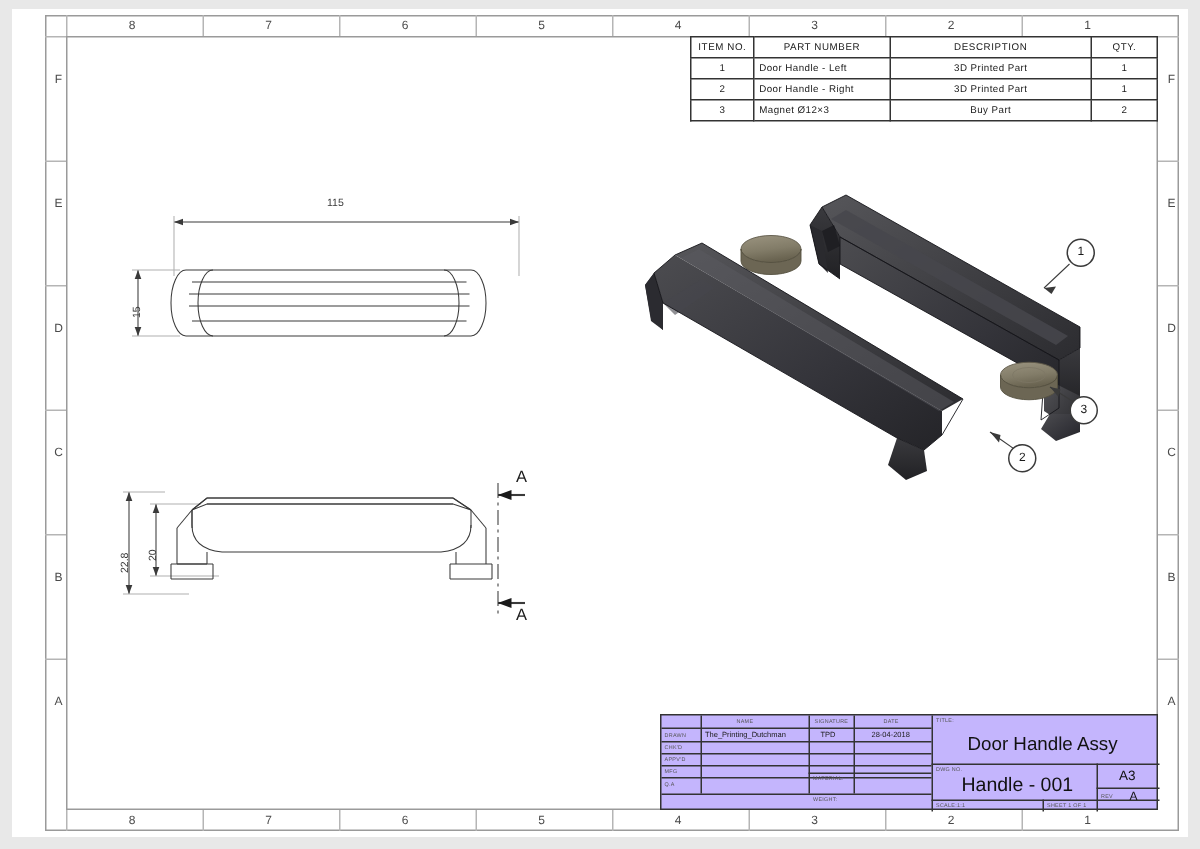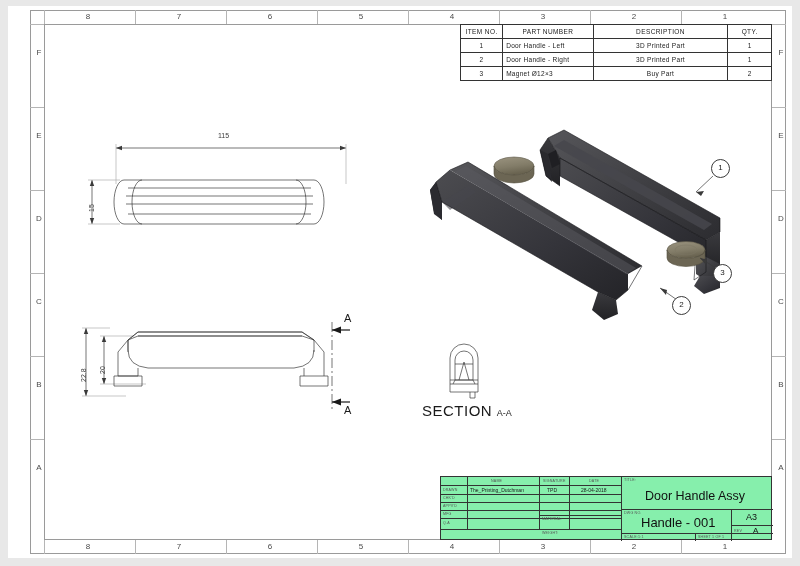--- a/index.html
+++ b/index.html
@@ -79,21 +79,21 @@
     position:absolute;
     font-size:11px;color:#1a1a1a;
   }
 
   
   .tb{
     position:absolute;left:432px;top:470px;
     width:332px;height:64px;
     border:1px solid #333;
     box-sizing:border-box;
-    background:#86efac;
+    background:#c4b5fd;
   }
   .tb div{position:absolute;box-sizing:border-box;}
   .tb .ln{background:#333;}
   .tb .lbl{
     font-size:3.6px;color:#555;
     letter-spacing:.2px;
     white-space:nowrap;
     text-transform:uppercase;
   }
   .tb .val{font-size:5px;color:#1a1a1a;white-space:nowrap;}
@@ -300,43 +300,20 @@
         <line x1="266" y1="86" x2="284" y2="86" stroke-width="1.4"></line>
         <path d="M266,86 l9,-3.4 l0,6.8 Z" fill="#1a1a1a" stroke="none"></path>
       </g>
     </svg>
     <div class="dimtxt vert" style="left:14px;top:66px;">22.8</div>
     <div class="dimtxt vert" style="left:33px;top:58px;">20</div>
     <div class="sectag" style="left:278px;top:-4px;">A</div>
     <div class="sectag" style="left:278px;top:88px;">A</div>
   </div>
 
-  <div class="view" style="left:420px;top:330px;width:140px;height:90px;">
-    <svg width="140" height="70">
-      <g stroke="#3a3a3a" stroke-width="0.7" fill="none">
-
-        <path d="M22,22 a14,14 0 0 1 28,0 L50,56 L22,56 Z"></path>
-
-        <path d="M27,24 a9,9 0 0 1 18,0 L45,44 L27,44 Z"></path>
-
-        <line x1="27" y1="28" x2="45" y2="28"></line>
-        <line x1="31" y1="44" x2="36" y2="26"></line>
-        <line x1="41" y1="44" x2="36" y2="26"></line>
-        <line x1="22" y1="44" x2="50" y2="44"></line>
-        <line x1="22" y1="48" x2="50" y2="48"></line>
-        <line x1="25" y1="48" x2="27" y2="44"></line>
-        <line x1="47" y1="48" x2="45" y2="44"></line>
-
-        <line x1="42" y1="56" x2="42" y2="62"></line>
-        <line x1="42" y1="62" x2="47" y2="62"></line>
-        <line x1="47" y1="62" x2="47" y2="56"></line>
-      </g>
-    </svg>
-    <div class="seclabel" style="left:-6px;top:66px;"><span>SECTION</span> <small>A-A</small></div>
-  </div>
 
   <div class="view" style="left:420px;top:118px;width:320px;height:200px;">
     <svg width="320" height="200">
       <defs>
         <linearGradient id="gDarkTop" x1="0" y1="0" x2="1" y2="1">
           <stop offset="0%" stop-color="#56565a"></stop>
           <stop offset="55%" stop-color="#3e3e42"></stop>
           <stop offset="100%" stop-color="#2c2c30"></stop>
         </linearGradient>
         <linearGradient id="gDarkSide" x1="0" y1="0" x2="0" y2="1">

